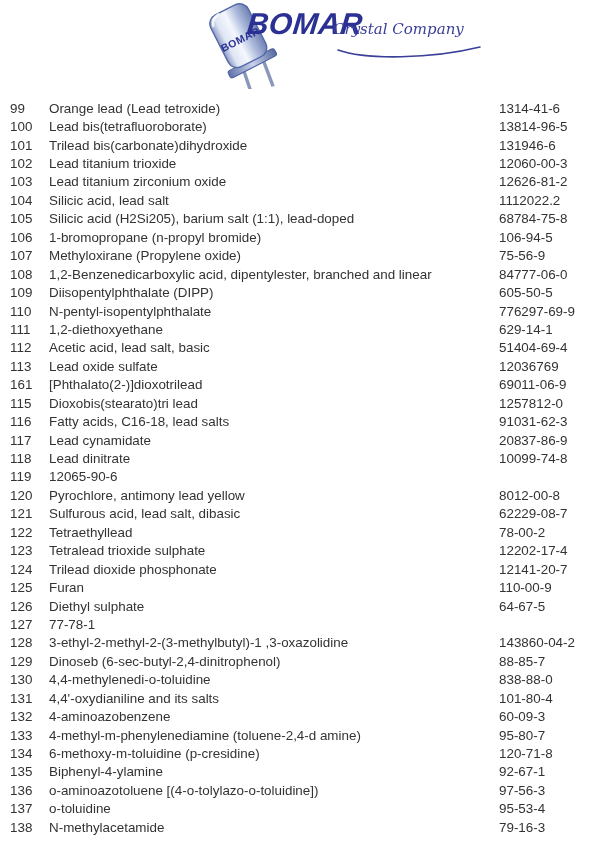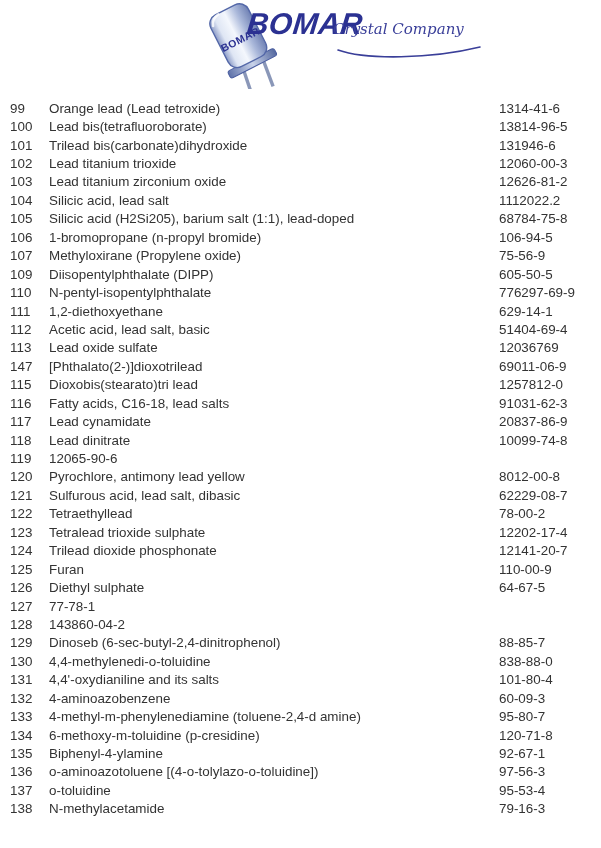--- a/index.html
+++ b/index.html
@@ -166,20 +166,25 @@
     <span class="name">1-bromopropane (n-propyl bromide)</span>
     <span class="cas">106-94-5</span>
   </div>
 
   <div class="row">
     <span class="num">107</span>
     <span class="name">Methyloxirane (Propylene oxide)</span>
     <span class="cas">75-56-9</span>
   </div>
 
+  <div class="row">
+    <span class="num">108</span>
+    <span class="name">1,2-Benzenedicarboxylic acid, dipentylester, branched and linear</span>
+    <span class="cas">84777-06-0</span>
+  </div>
 
   <div class="row">
     <span class="num">109</span>
     <span class="name">Diisopentylphthalate (DIPP)</span>
     <span class="cas">605-50-5</span>
   </div>
 
   <div class="row">
     <span class="num">110</span>
     <span class="name">N-pentyl-isopentylphthalate</span>
@@ -198,21 +203,21 @@
     <span class="cas">51404-69-4</span>
   </div>
 
   <div class="row">
     <span class="num">113</span>
     <span class="name">Lead oxide sulfate</span>
     <span class="cas">12036769</span>
   </div>
 
   <div class="row">
-    <span class="num">147</span>
+    <span class="num">161</span>
     <span class="name">[Phthalato(2-)]dioxotrilead</span>
     <span class="cas">69011-06-9</span>
   </div>
 
   <div class="row">
     <span class="num">115</span>
     <span class="name">Dioxobis(stearato)tri lead</span>
     <span class="cas">1257812-0</span>
   </div>
 
@@ -281,20 +286,21 @@
     <span class="cas">64-67-5</span>
   </div>
 
   <div class="row">
     <span class="num">127</span>
     <span class="cas">77-78-1</span>
   </div>
 
   <div class="row">
     <span class="num">128</span>
+    <span class="name">3-ethyl-2-methyl-2-(3-methylbutyl)-1 ,3-oxazolidine</span>
     <span class="cas">143860-04-2</span>
   </div>
 
   <div class="row">
     <span class="num">129</span>
     <span class="name">Dinoseb (6-sec-butyl-2,4-dinitrophenol)</span>
     <span class="cas">88-85-7</span>
   </div>
 
   <div class="row">

